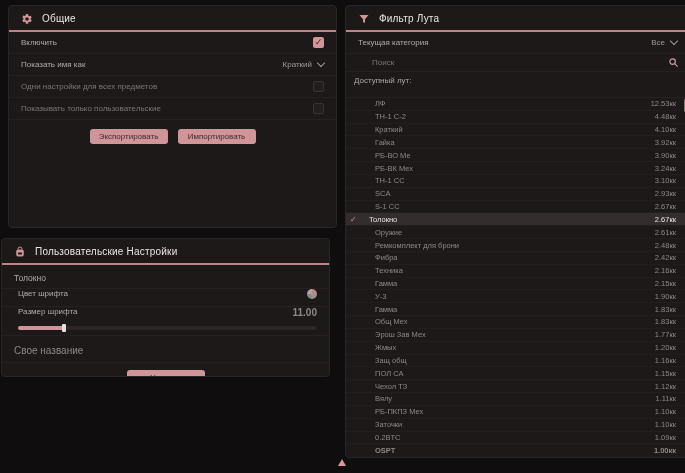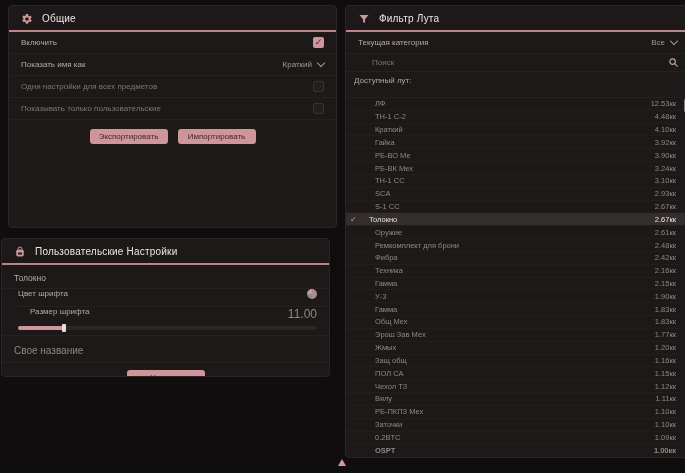--- a/index.html
+++ b/index.html
@@ -40,21 +40,21 @@
     transform:rotate(45deg);margin-top:-3px;}
   .btn-row{display:flex;justify-content:center;gap:10px;margin-top:9px;}
   .btn{background:#cf9598;color:#3f2b2d;font-size:8px;border:none;border-radius:3px;
     padding:3px 0;width:78px;text-align:center;cursor:pointer;}
 
   
   .item-name-row{padding:8px 12px 5px 12px;color:#b3aaa7;font-size:8.5px;}
   .sub-row{display:flex;align-items:flex-start;justify-content:space-between;
     padding:0 12px 0 16px;height:17px;border-top:1px solid #262020;}
   .sub-label{color:#b3aaa7;font-size:8px;}
-  .value-text{color:#8f8784;font-size:12px;}
+  .value-text{color:#8f8784;font-size:10px;font-weight:bold;}
   .palette-icon{width:10px;height:10px;border-radius:50%;
     background:conic-gradient(#c08487 0 25%, #9a948e 25% 50%, #8a8a96 50% 75%, #b5a39f 75% 100%);}
   .slider{position:relative;margin:2px 12px 5px 16px;height:4px;background:#2c2626;border-radius:2px;}
   .slider-fill{position:absolute;left:0;top:0;height:4px;width:46px;background:#cf9598;border-radius:2px;}
   .slider-handle{position:absolute;left:44px;top:-2px;width:4px;height:8px;background:#e9dcd9;border-radius:1px;}
   .custom-name-row{border-top:1px solid #262020;border-bottom:1px solid #262020;padding:4px 12px;}
   .custom-name-row input{width:100%;background:transparent;border:none;outline:none;
     color:#b3aaa7;font-size:10px;font-family:"Liberation Sans",sans-serif;padding:2px 0;}
   .custom-name-row input::placeholder{color:#8f8784;}
 
@@ -139,21 +139,21 @@
   </div>
   <div class="panel-underline"></div>
 
   <div class="item-name-row">Толокно</div>
 
   <div class="sub-row">
     <span class="sub-label">Цвет шрифта</span>
     <span class="palette-icon"></span>
   </div>
 
-  <div class="sub-row" style="border-bottom:none;margin-left:12px;">
+  <div class="sub-row" style="border-bottom:none;">
     <span class="sub-label">Размер шрифта</span>
     <span class="value-text">11.00</span>
   </div>
   <div class="slider">
     <div class="slider-fill"></div>
     <div class="slider-handle"></div>
   </div>
 
   <div class="custom-name-row">
     <input type="text" placeholder="Свое название" style="">

